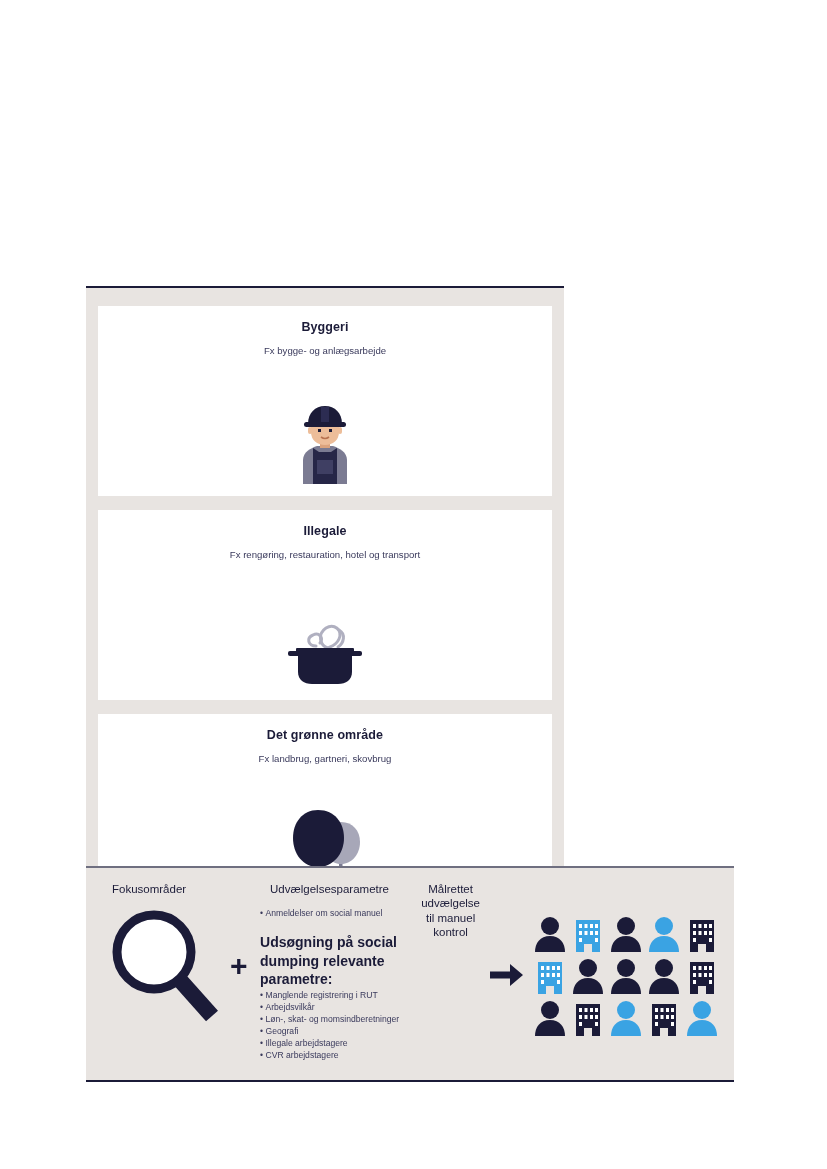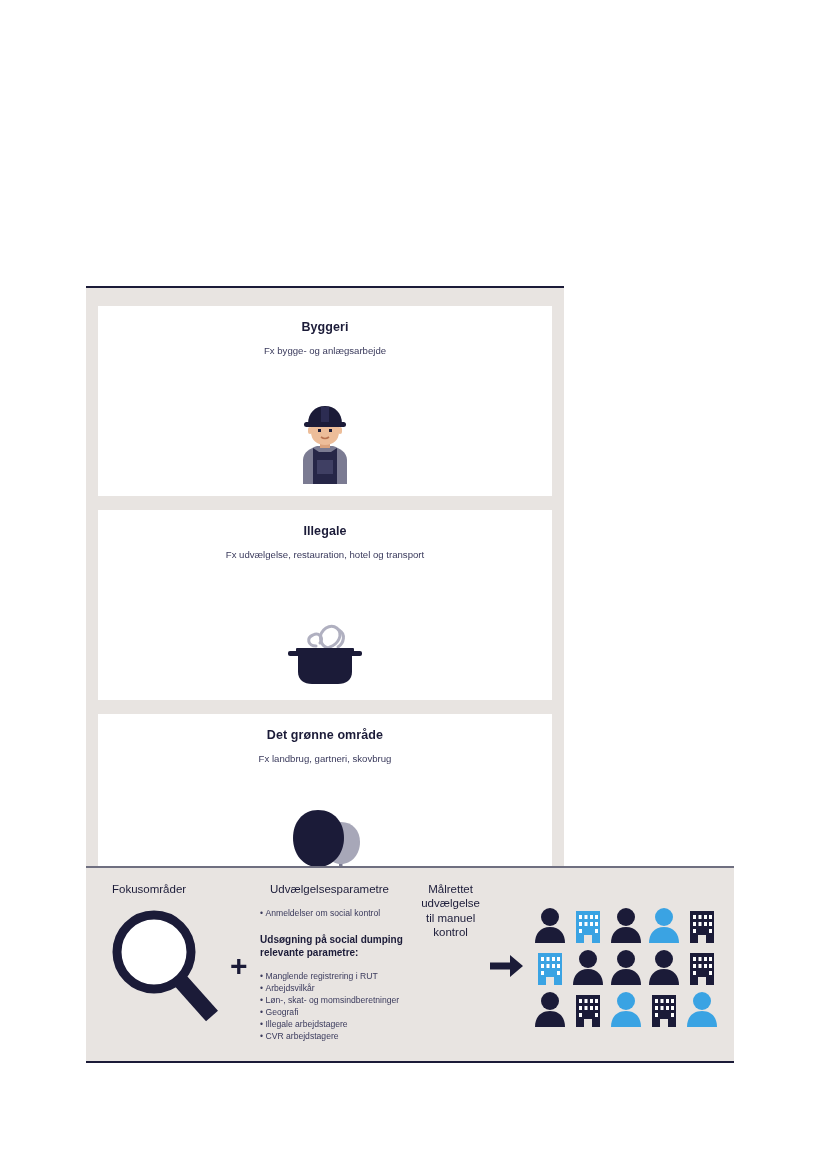--- a/index.html
+++ b/index.html
@@ -120,26 +120,26 @@
     line-height: 1.28;
     padding-left: 8px;
     text-indent: -8px;
     margin-bottom: 1px;
   }
   .param-list li::before {
     content: "\2022\00a0";
     color: #3a3a5c;
   }
   .param-subhead {
-    font-size: 10px;
+    font-size: 14px;
     font-weight: bold;
     color: #1b1b38;
     line-height: 1.3;
     margin-top: 13px;
-    margin-bottom: 12px;
+    margin-bottom: 2px;
   }
 
   .target-body {
     display: flex;
     align-items: center;
     margin-top: 6px;
   }
   .arrow-wrap { width: 54px; display:flex; align-items:center; justify-content:center; }
   .people-grid {
     display: grid;
@@ -182,21 +182,21 @@
           <rect x="25" y="25" width="3" height="3" fill="#1b1b38"></rect>
           <rect x="36" y="25" width="3" height="3" fill="#1b1b38"></rect>
 
           <path d="M28 33 q4 3 8 0" stroke="#b8724f" stroke-width="1.6" fill="none"></path>
         </svg>
       </div>
     </div>
 
     <div class="sector-card">
       <div class="sector-title">Illegale</div>
-      <div class="sector-desc">Fx udvælgelse, restauration, hotel og transport</div>
+      <div class="sector-desc">Fx rengøring, restauration, hotel og transport</div>
       <div class="sector-art">
         <svg width="78" height="72" viewBox="0 0 78 72" aria-hidden="true">
 
           <path d="M30 30 C22 30 20 22 27 19 C33 16 38 22 34 27" stroke="#b0b0c0" stroke-width="3" fill="none" stroke-linecap="round"></path>
           <path d="M42 32 C34 30 31 18 40 12 C48 7 57 14 53 23 C50 30 43 31 42 32" stroke="#b0b0c0" stroke-width="3" fill="none" stroke-linecap="round"></path>
           <path d="M52 31 C58 27 60 18 53 14" stroke="#b0b0c0" stroke-width="3" fill="none" stroke-linecap="round"></path>
 
           <rect x="2" y="35" width="16" height="5" rx="2" fill="#1b1b38"></rect>
           <rect x="60" y="35" width="16" height="5" rx="2" fill="#1b1b38"></rect>
 
@@ -238,21 +238,21 @@
           </svg>
         </div>
         <div class="plus-sign">+</div>
       </div>
     </div>
 
     <div class="sel-col-params">
       <div class="sel-heading left-al">Udvælgelsesparametre</div>
       <div class="param-block">
         <ul class="param-list">
-          <li>Anmeldelser om social kontrol</li>
+          <li>Anmeldelser om social manuel</li>
         </ul>
       </div>
       <div class="param-subhead">Udsøgning på social dumping relevante parametre:</div>
       <ul class="param-list">
         <li>Manglende registrering i RUT</li>
         <li>Arbejdsvilkår</li>
         <li>Løn-, skat- og momsindberetninger</li>
         <li>Geografi</li>
         <li>Illegale arbejdstagere</li>
         <li>CVR arbejdstagere</li>

